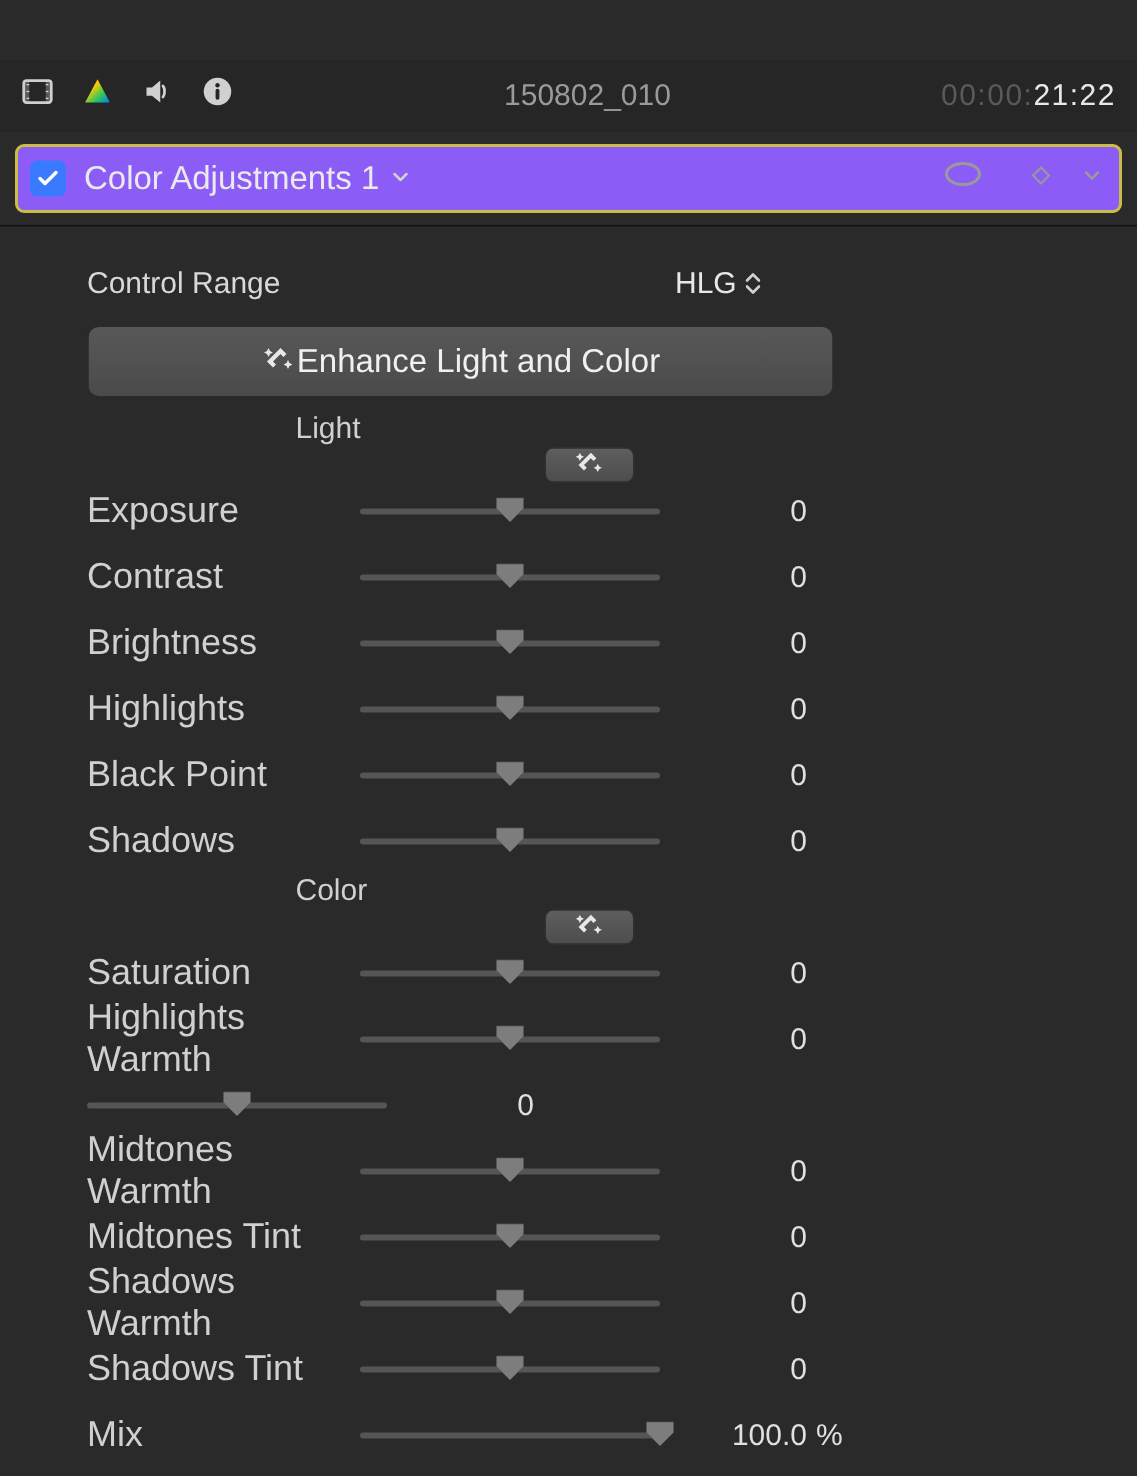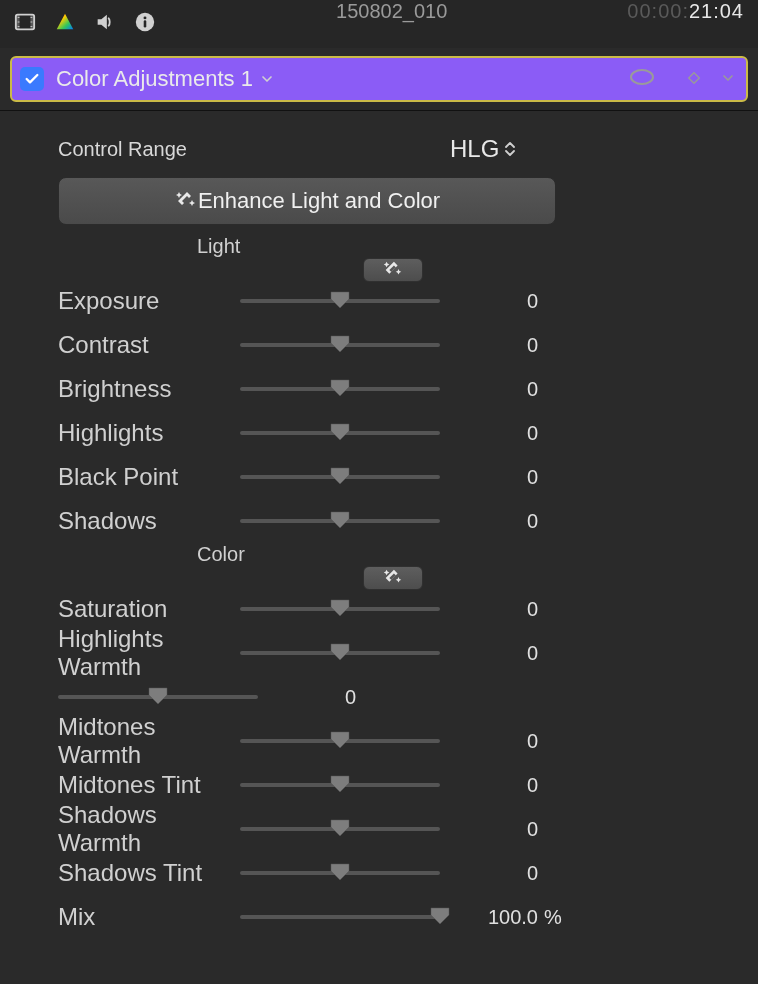--- a/index.html
+++ b/index.html
@@ -7,23 +7,25 @@
     width: 758px;
     height: 984px;
     background: #2a2a2a;
     font-family: -apple-system, "Helvetica Neue", Arial, sans-serif;
     color: #d8d8d8;
     font-size: 20px;
     overflow: hidden;
   }
   .top-bar {
     display: flex;
+    align-items: center;
     height: 48px;
     padding: 0 14px;
     background: #262626;
+    margin-top: 40px;
   }
   .top-icons { display: flex; align-items: center; gap: 18px; }
   .top-title {
     flex: 1; text-align: center; color: #9a9a9a; font-size: 20px;
   }
   .timecode {
     font-size: 20px; color: #5a5a5a; letter-spacing: 1px;
   }
   .timecode .tc-active { color: #e8e8e8; }
   svg.small-ico { width: 22px; height: 22px; }
@@ -91,21 +93,21 @@
     border: 1px solid #2b2b2b;
     border-radius: 8px;
     display:flex; align-items:center; justify-content:center;
     gap: 0;
     color: #f0f0f0; font-size: 22px;
   }
   .control-range {
     display:flex; align-items:center; height: 44px; padding-top:4px;
   }
   .control-range .label { width: 392px; }
-  .cr-value { color:#e8e8e8; font-size:24px; display:flex; align-items:center; gap:6px;}
+  .cr-value { color:#e8e8e8; font-size:20px; display:flex; align-items:center; gap:6px;}
 </style>
 </head>
 <body>
 
 <div class="top-bar">
   <div class="top-icons">
     <span>
       <svg class="small-ico" viewBox="0 0 24 24">
           <rect x="2" y="4" width="20" height="16" rx="2" fill="none" stroke="#d0d0d0" stroke-width="2"></rect>
           <rect x="2" y="4" width="4" height="16" fill="#d0d0d0" opacity="0.3"></rect>
@@ -140,21 +142,21 @@
     <span>
       <svg class="small-ico" viewBox="0 0 24 24">
           <circle cx="12" cy="12" r="10" fill="#d0d0d0"></circle>
           <circle cx="12" cy="7.5" r="1.6" fill="#262626"></circle>
           <rect x="10.6" y="10" width="2.8" height="8" rx="1.4" fill="#262626"></rect>
         </svg>
     </span>
   </div>
   <div class="top-title">150802_010</div>
   <div class="timecode">
-    <span>00:00:</span><span class="tc-active">21:04</span>
+    <span>00:00:</span><span class="tc-active">21:22</span>
   </div>
 </div>
 
 <div class="effect-header-wrap">
   <div class="effect-header">
     <div class="eh-check">
       <svg width="16" height="16" viewBox="0 0 24 24">
           <path d="M4 12l5 5L20 6" stroke="#fff" stroke-width="3.5" fill="none" stroke-linecap="round" stroke-linejoin="round"></path>
         </svg>
     </div>

